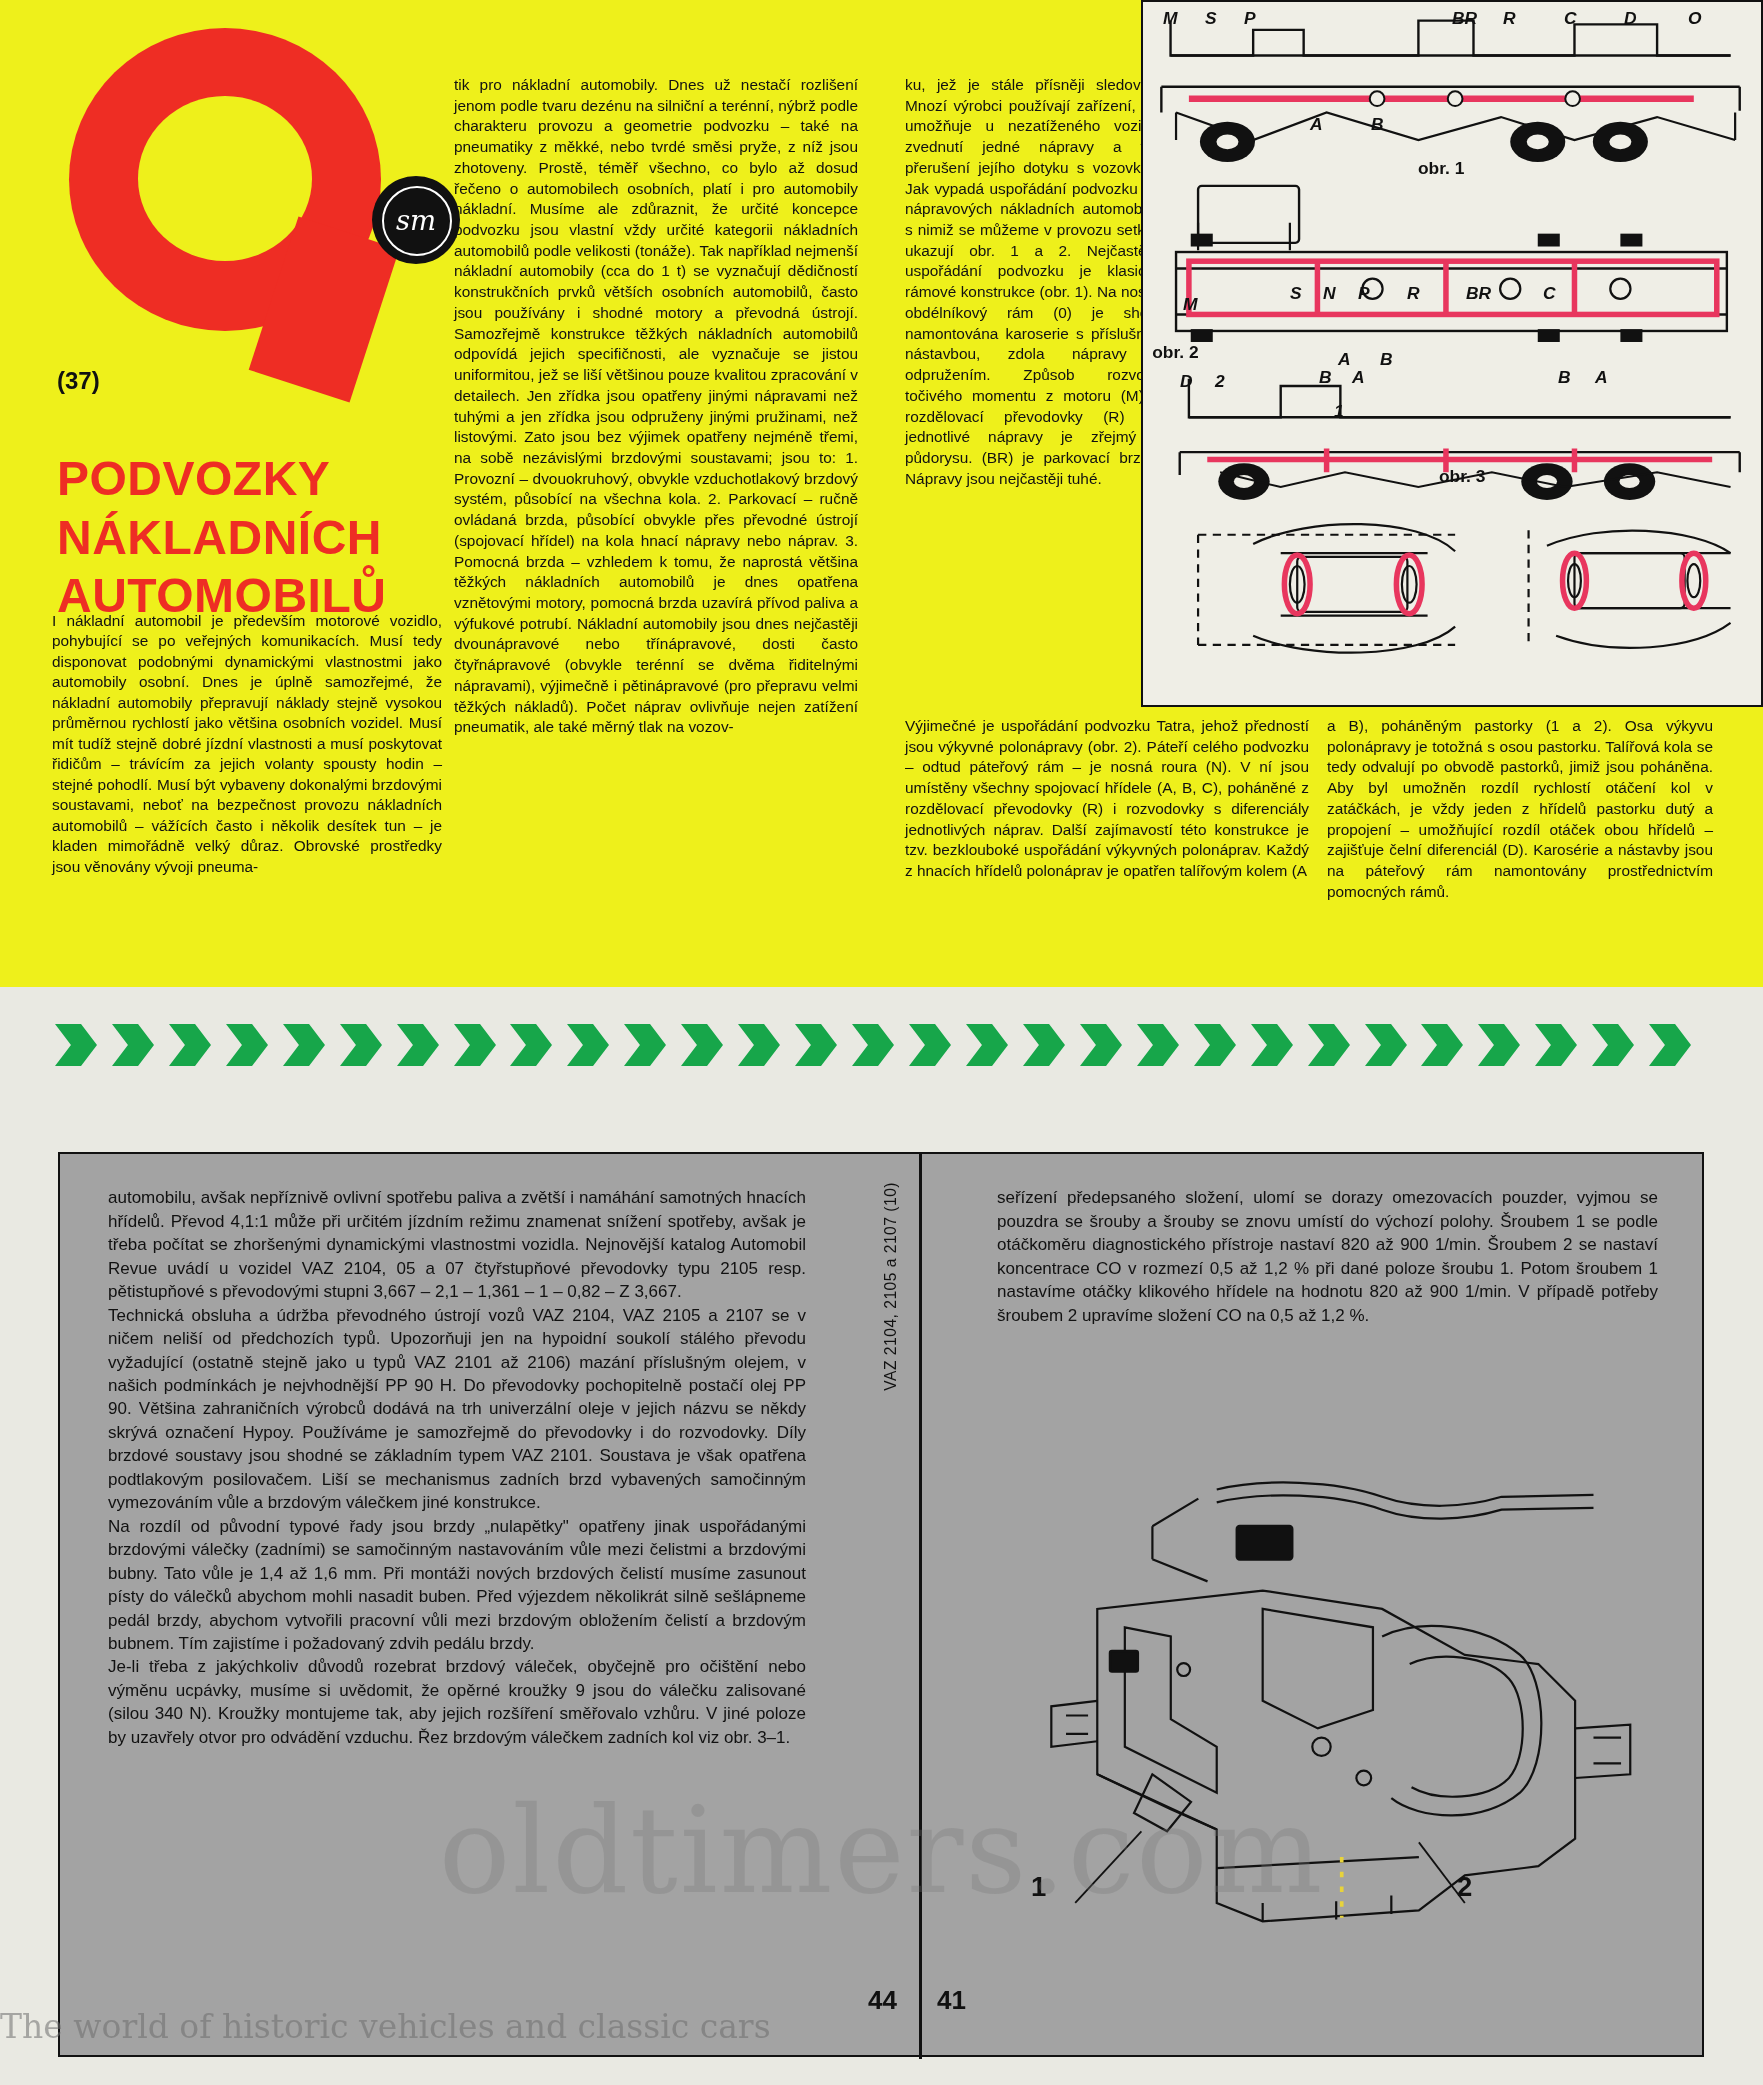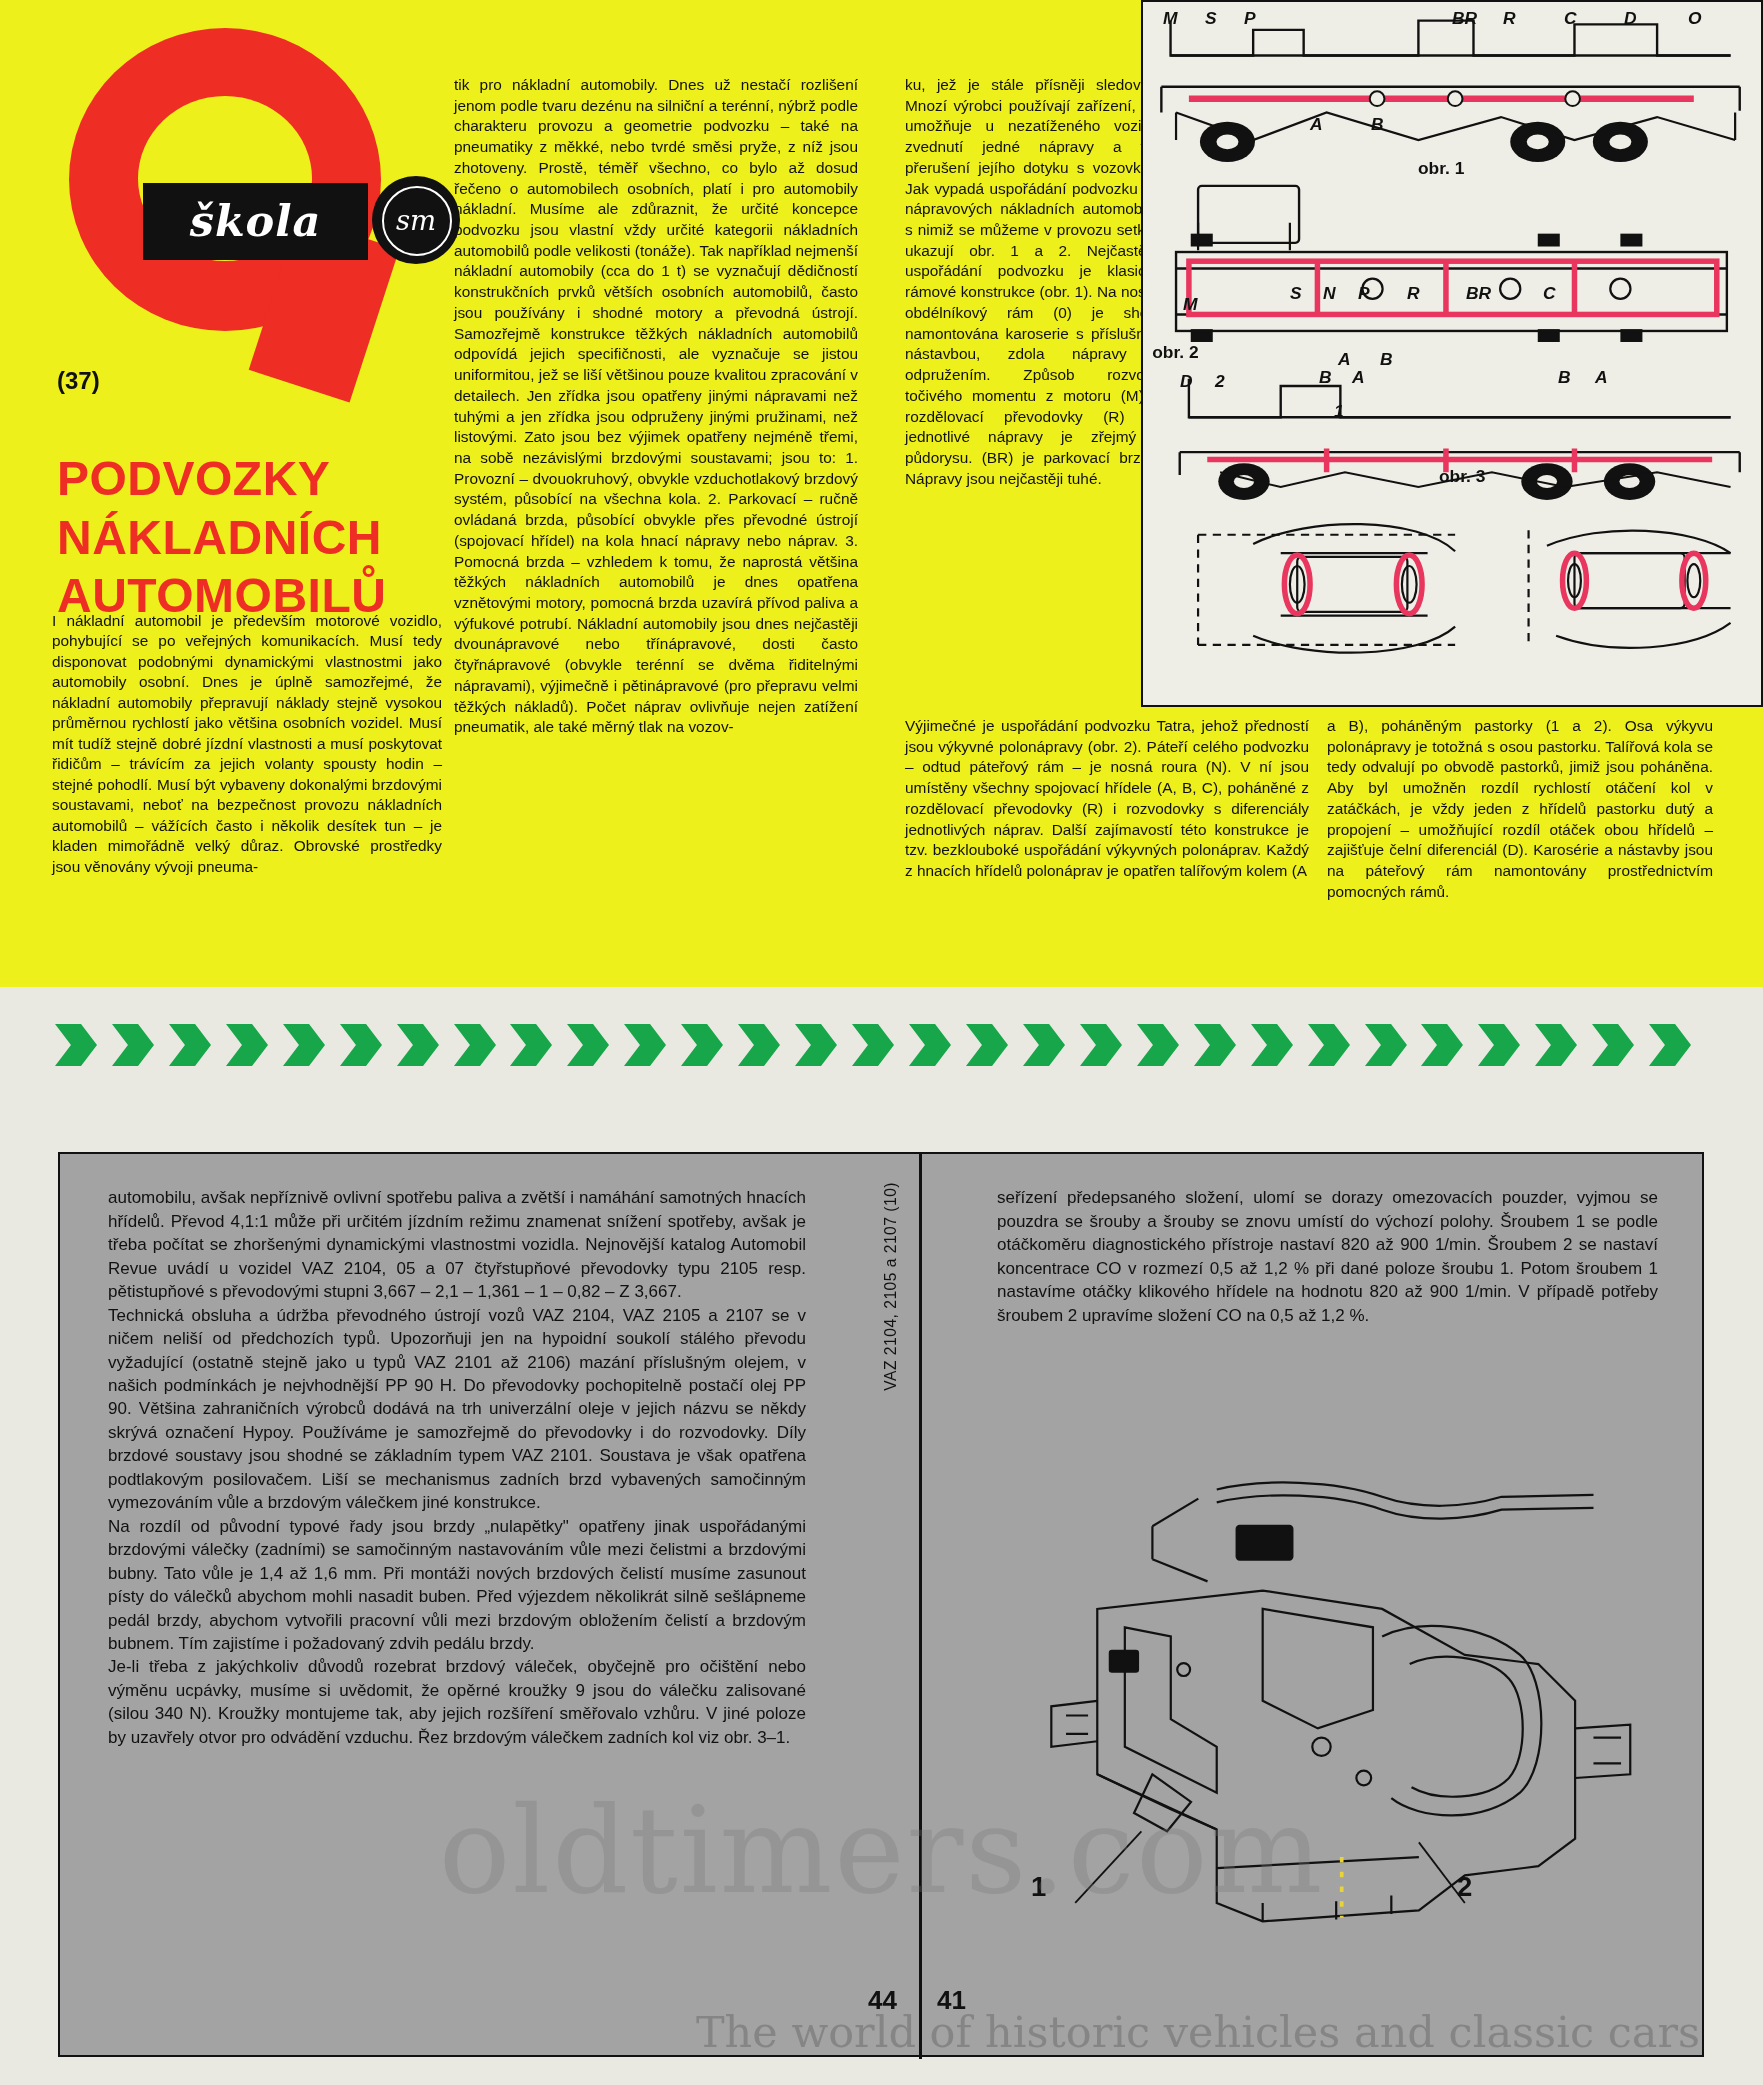--- a/index.html
+++ b/index.html
@@ -154,39 +154,36 @@
 
   
   .wm{
     position:absolute;left:0;top:1782px;width:1763px;
     text-align:center;color:rgba(120,120,120,.30);
     font-family:"DejaVu Serif",serif;font-size:119px;letter-spacing:1.8px;
     pointer-events:none;
   }
   .wm2{
     position:absolute;left:0;top:2007px;width:1700px;
-    text-align:right;color:rgba(110,110,110,.55);
-    font-family:"DejaVu Serif",serif;font-size:43px;
+    text-align:left;color:rgba(110,110,110,.55);
+    font-family:"DejaVu Serif",serif;font-size:33px;
     pointer-events:none;
   }
   svg{display:block;}
 </style>
 </head>
 <body>
 
 <div class="yellow-page">
   <div class="yellow-inner">
 
     <div class="logo-zone">
       <div class="logo-q-outer"></div>
       <div class="logo-q-inner"></div>
       <div class="logo-q-tail"></div>
-      <div class="logo-bar">
-        <span>škola</span>
-      </div>
       <div class="logo-sm">
         <div class="ring"></div>
         <div class="txt">sm</div>
       </div>
     </div>
 
     <div class="issue-num">(37)</div>
     <div class="main-title" style="white-space:pre-line;">PODVOZKY
 NÁKLADNÍCH
 AUTOMOBILŮ</div>

